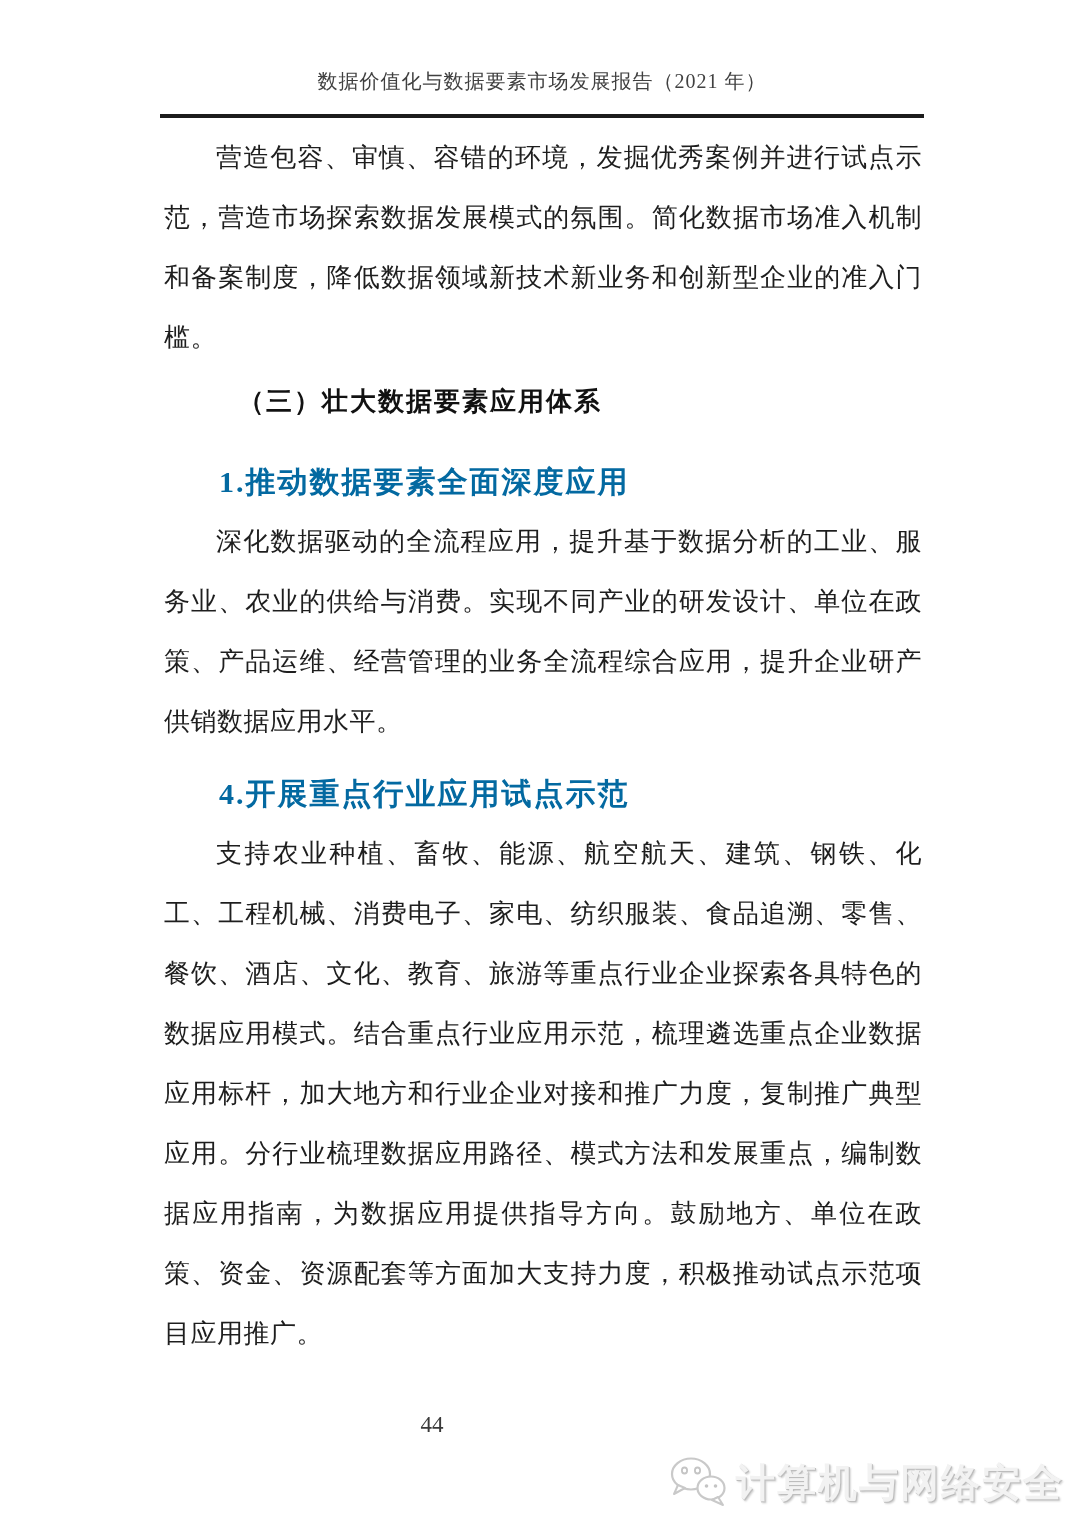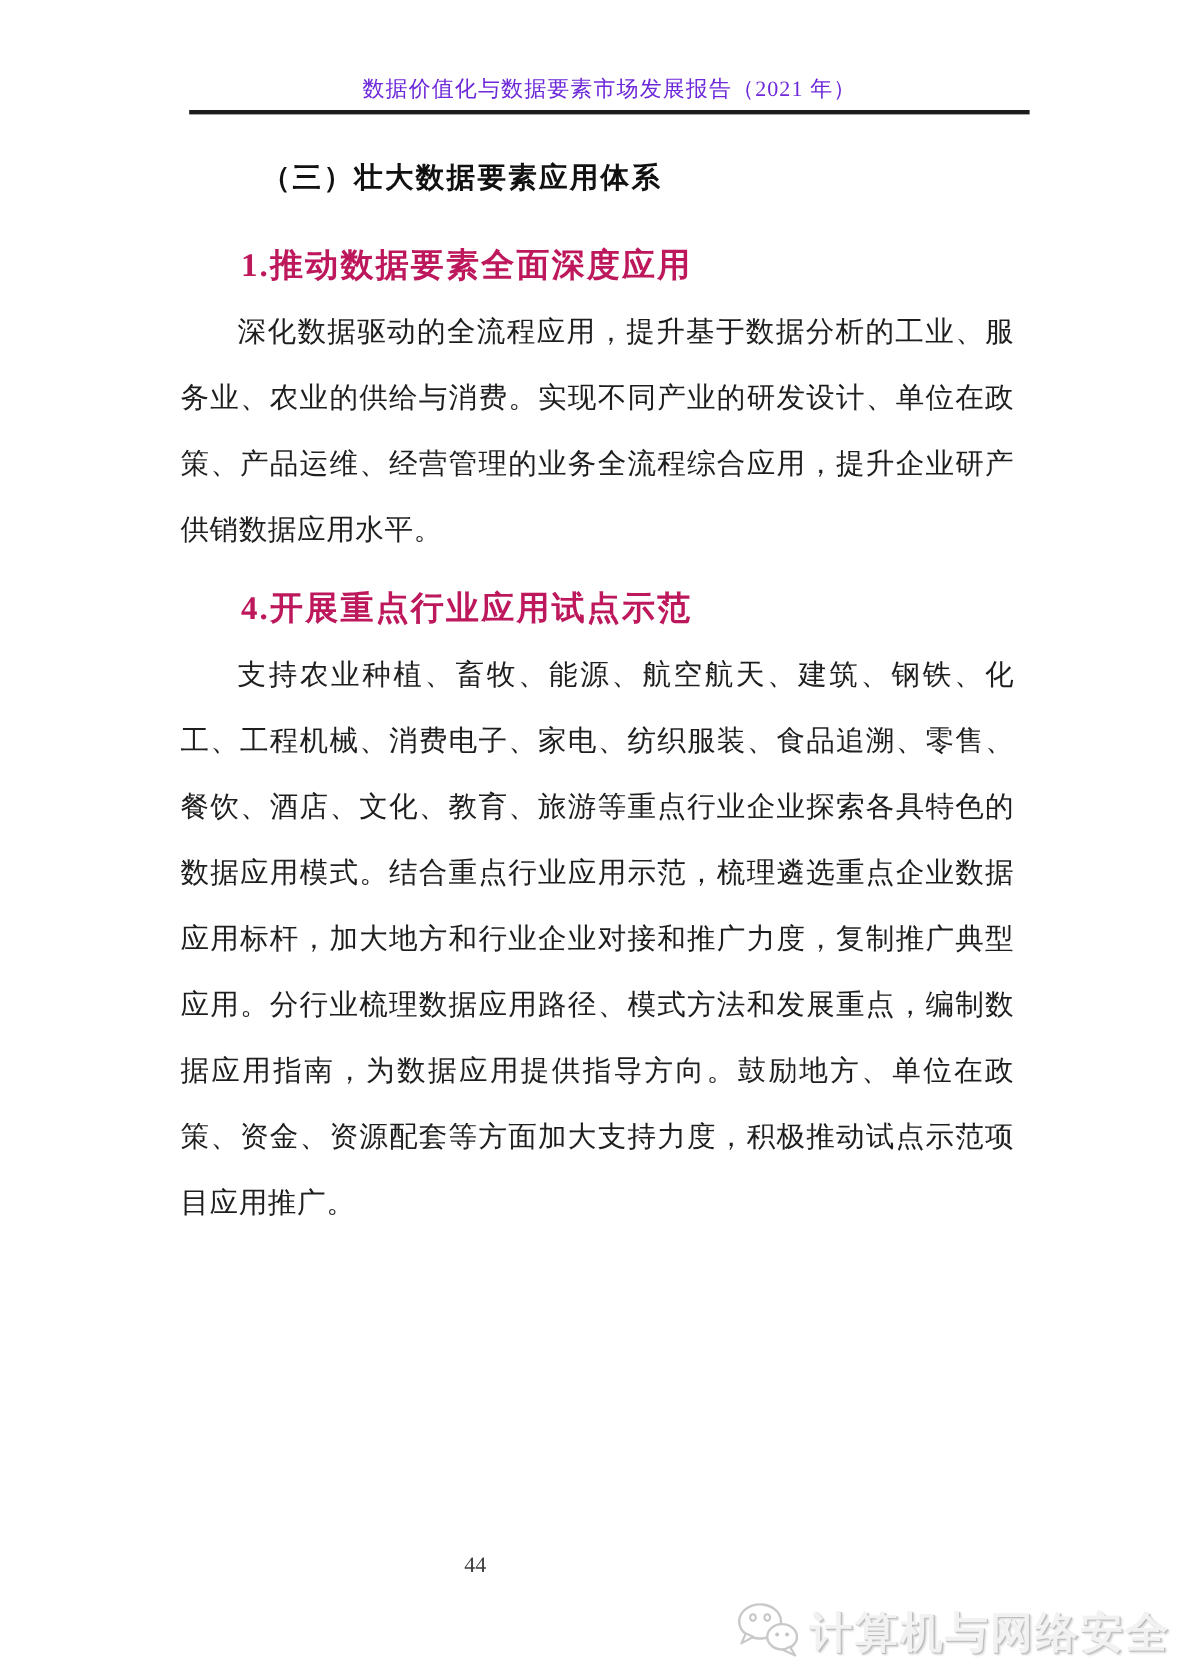--- a/index.html
+++ b/index.html
@@ -8,52 +8,52 @@
     width: 1080px; height: 1527px;
     font-family: "Liberation Serif", "DejaVu Serif", serif;
     position: relative; overflow: hidden;
   }
   .page {
     position: absolute; top: 0; left: 0;
     width: 1080px; height: 1527px;
     background: #ffffff;
   }
   .doc-header {
-    position: absolute; top: 66px; left: 172px; width: 764px;
+    position: absolute; top: 66px; left: 160px; width: 764px;
     text-align: center;
     font-size: 20px; line-height: 30px;
-    color: #6d28d9; letter-spacing: 1px;
-    padding-bottom: 4px;
+    color: #404040; letter-spacing: 1px;
+    padding-bottom: 18px;
     border-bottom: 4px solid #1c1c1c;
   }
   .doc-body {
     position: absolute; top: 128px; left: 164px; width: 758px;
     font-size: 26px; line-height: 60px;
     color: #1e1e1e;
     text-align: justify;
     text-justify: inter-ideograph;
     letter-spacing: 0.5px;
   }
   .para { text-indent: 52px; margin: 0; }
   .section-heading {
     font-size: 26px; font-weight: bold;
     text-indent: 74px; margin-top: 4px;
     letter-spacing: 2px; color: #111;
   }
   .sub-heading {
     font-size: 30px; font-weight: bold;
     text-indent: 55px;
-    letter-spacing: 2px; color: #be185d;
+    letter-spacing: 2px; color: #0369a1;
   }
   .sub-heading.first  { margin-top: 20px; }
   .sub-heading.second { margin-top: 12px; }
   .page-number {
     position: absolute; top: 1412px; left: 0; width: 864px;
     text-align: center;
-    font-size: 20px; color: #3a3a3a;
+    font-size: 23px; color: #3a3a3a;
   }
   .watermark {
     position: absolute; top: 1454px; right: 16px;
     display: flex; align-items: center; gap: 8px;
   }
   .watermark-icon { flex: 0 0 auto; }
   .watermark-text {
     font-size: 39px; font-weight: bold;
     letter-spacing: 2px;
     color: #f2f2f2;
@@ -62,20 +62,21 @@
   }
 </style>
 </head>
 <body>
 
 <div class="page">
 
   <div class="doc-header">数据价值化与数据要素市场发展报告（2021 年）</div>
 
   <div class="doc-body">
+    <p class="para">营造包容、审慎、容错的环境，发掘优秀案例并进行试点示范，营造市场探索数据发展模式的氛围。简化数据市场准入机制和备案制度，降低数据领域新技术新业务和创新型企业的准入门槛。</p>
     <h2 class="section-heading">（三）壮大数据要素应用体系</h2>
     <h3 class="sub-heading first">1.推动数据要素全面深度应用</h3>
     <p class="para">深化数据驱动的全流程应用，提升基于数据分析的工业、服务业、农业的供给与消费。实现不同产业的研发设计、单位在政策、产品运维、经营管理的业务全流程综合应用，提升企业研产供销数据应用水平。</p>
     <h3 class="sub-heading second">4.开展重点行业应用试点示范</h3>
     <p class="para">支持农业种植、畜牧、能源、航空航天、建筑、钢铁、化工、工程机械、消费电子、家电、纺织服装、食品追溯、零售、餐饮、酒店、文化、教育、旅游等重点行业企业探索各具特色的数据应用模式。结合重点行业应用示范，梳理遴选重点企业数据应用标杆，加大地方和行业企业对接和推广力度，复制推广典型应用。分行业梳理数据应用路径、模式方法和发展重点，编制数据应用指南，为数据应用提供指导方向。鼓励地方、单位在政策、资金、资源配套等方面加大支持力度，积极推动试点示范项目应用推广。</p>
   </div>
 
   <div class="page-number">44</div>
 
   <div class="watermark">

